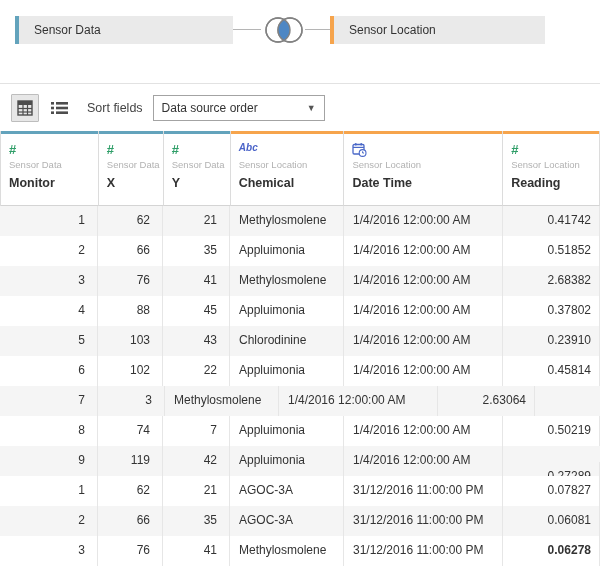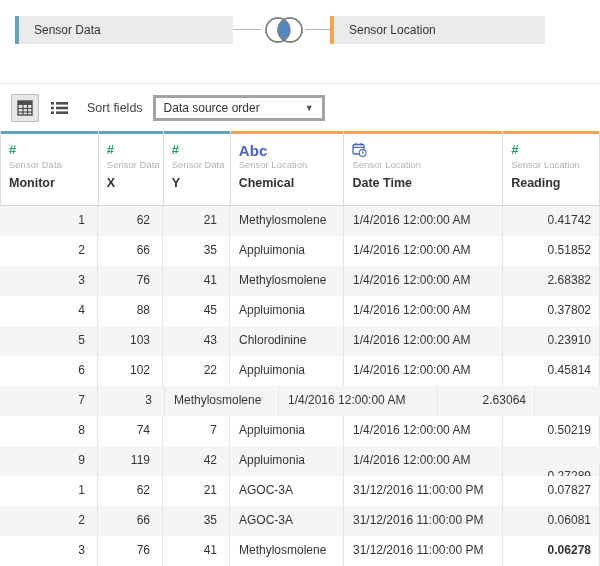--- a/index.html
+++ b/index.html
@@ -16,32 +16,32 @@
   .join-line.l { left: 233px; width: 28px; }
   .join-line.r { left: 305px; width: 25px; }
   .venn { position: absolute; left: 259px; top: 13px; }
 
   .toolbar { height: 47px; display: flex; align-items: center; padding-left: 11px; }
   .tb-btn { width: 28px; height: 28px; display: flex; align-items: center; justify-content: center;
     border: 1px solid transparent; background: transparent; cursor: pointer; }
   .tb-btn.selected { background: #e7e7e7; border: 1px solid #bdbdbd; border-radius: 1px; }
   .tb-btn + .tb-btn { margin-left: 6px; }
   .sort-label { margin-left: 14px; font-size: 12.5px; color: #444; }
-  .dropdown { margin-left: 10px; width: 172px; height: 26px; border: 3px solid #a3a3a3;
+  .dropdown { margin-left: 10px; width: 172px; height: 26px; border: 1px solid #a3a3a3;
     background: #fff; display: flex; align-items: center; padding: 0 8px; cursor: pointer; }
   .dropdown .dd-value { flex: 1; font-size: 12px; color: #333; white-space: nowrap; overflow: hidden; }
   .dropdown .dd-caret { font-size: 9px; color: #555; flex: 0 0 auto; }
 
   .grid-header { display: flex; height: 75px; border-left: 1px solid #dcdcdc; }
   .hcell { position: relative; border-right: 1px solid #dcdcdc; border-bottom: 1px solid #d4d4d4;
     padding: 11px 0 0 8px; cursor: pointer; background: #fff; }
   .hcell .accent-top { position: absolute; top: 0; left: 0; right: 0; height: 3px; }
   .hcell .type-icon { display: block; height: 17px; font-weight: bold; }
   .t-num { font-size: 13px; }
-  .t-str { font-size: 15px; letter-spacing: 0.2px; }
+  .t-str { font-size: 10px; letter-spacing: 0.2px; font-style: italic; }
   .hcell .caption { display: block; font-size: 9.5px; color: #b2b2b2; height: 15px;
     white-space: nowrap; overflow: hidden; }
   .hcell .fname { display: block; font-size: 12.5px; font-weight: bold; color: #323232;
     margin-top: 2px; white-space: nowrap; }
 
   .grid-body { }
   .grow { display: flex; height: 30px; }
   .grow.odd { background: #f5f5f5; }
   .grow.even { background: #ffffff; }
   .gcell { border-right: 1px solid #e6e6e6; font-size: 12px; color: #333;

